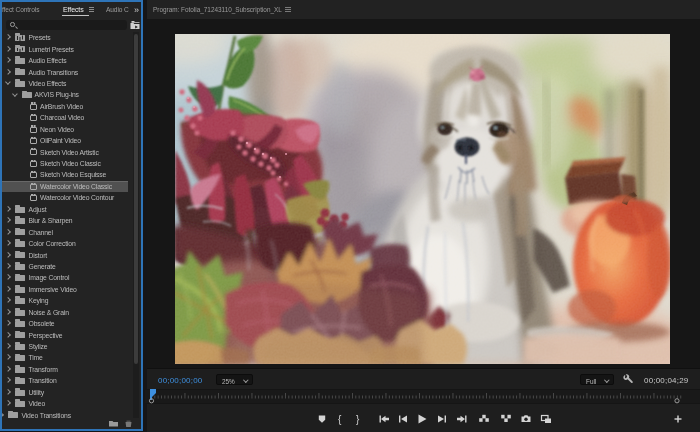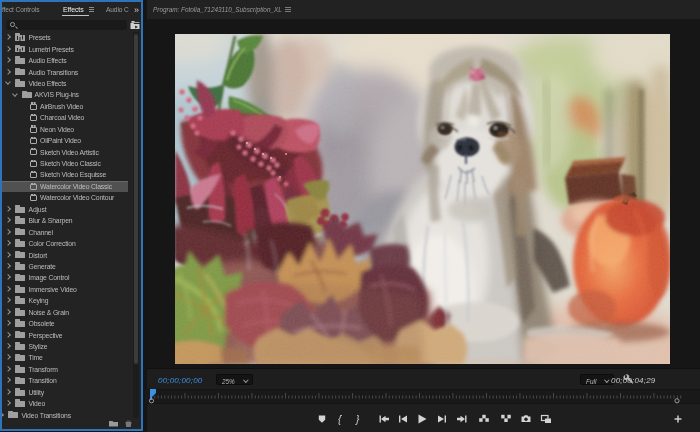--- a/index.html
+++ b/index.html
@@ -41,31 +41,31 @@
   .fx { position:absolute; top:3px; width:7px; height:6px; border:1px solid #ababab; border-radius:1px; }
   .fx::before { content:""; position:absolute; left:0.6px; top:-2.2px; width:1.6px; height:1.6px;
     background:#ababab; box-shadow:2.6px 0 0 #ababab; }
   .l0 .ch { left:6px; } .l0 .fold { left:15px; } .l0 .lbl { left:28.5px; }
   .l1 .ch { left:13px; } .l1 .fold { left:22px; } .l1 .lbl { left:34.5px; }
   .l2 .fx { left:29.5px; } .l2 .lbl { left:40px; }
   .scrollbar { position:absolute; left:133px; top:32px; width:6px; height:386px; background:#1d1d1d; }
   .thumb { position:absolute; left:0.5px; top:2px; width:4px; height:330px; background:#3c3c3c; border-radius:2px; }
   #lfooter { position:absolute; left:0; top:417px; width:141px; height:12px; }
 
-  #right { position:absolute; left:147px; top:0; width:553px; height:376px; background:#a21caf;font-style:italic; }
+  #right { position:absolute; left:147px; top:0; width:553px; height:376px; background:#a21caf; }
   #rtab { position:absolute; left:0; top:0; width:553px; height:19px; background:#222222; color:#9c9c9c; font-size:6.4px; }
   #rtab .txt { position:absolute; left:6px; top:6px; font-size:6.4px; }
   #rtab .menu { position:absolute; left:138px; top:7px; width:6px; height:6px; }
   #rtab .menu i { display:block; height:1px; background:#7a7a7a; margin-bottom:1px; }
   #monitor { position:absolute; left:0; top:19px; width:553px; height:349px; background:#161616; }
   #frame { position:absolute; left:28px; top:15px; width:495px; height:330px; }
   #controls { position:absolute; left:0; top:368px; width:553px; height:64px; background:#1e1e1e; border-top:1px solid #101010; }
   .tc { position:absolute; top:7px; font-size:8px; letter-spacing:0.2px; }
   .tc.blue { left:11px; color:#3e90e0; }
-  .tc.white { left:464px; color:#c9c9c9; }
+  .tc.white { left:497px; color:#c9c9c9; }
   .combo { position:absolute; top:5px; height:11px; background:#141414; border:1px solid #0c0c0c;
     border-radius:2px; color:#b9b9b9; font-size:6.4px; }
   .combo .cv { position:absolute; top:3px; right:4px; width:3.6px; height:3.6px;
     border-right:1.1px solid #9a9a9a; border-bottom:1.1px solid #9a9a9a; transform:rotate(45deg); }
   #zoomsel { left:69px; width:37px; } #zoomsel span { position:absolute; left:5px; top:2.5px; }
   #fitsel { left:433px; width:34px; } #fitsel span { position:absolute; left:5px; top:2.5px; }
   #ruler { position:absolute; left:-2px; top:20px; width:555px; height:15px; background:#191919; }
   #transport { position:absolute; left:-2px; top:36px; width:555px; height:28px; }
 </style>
 </head>

